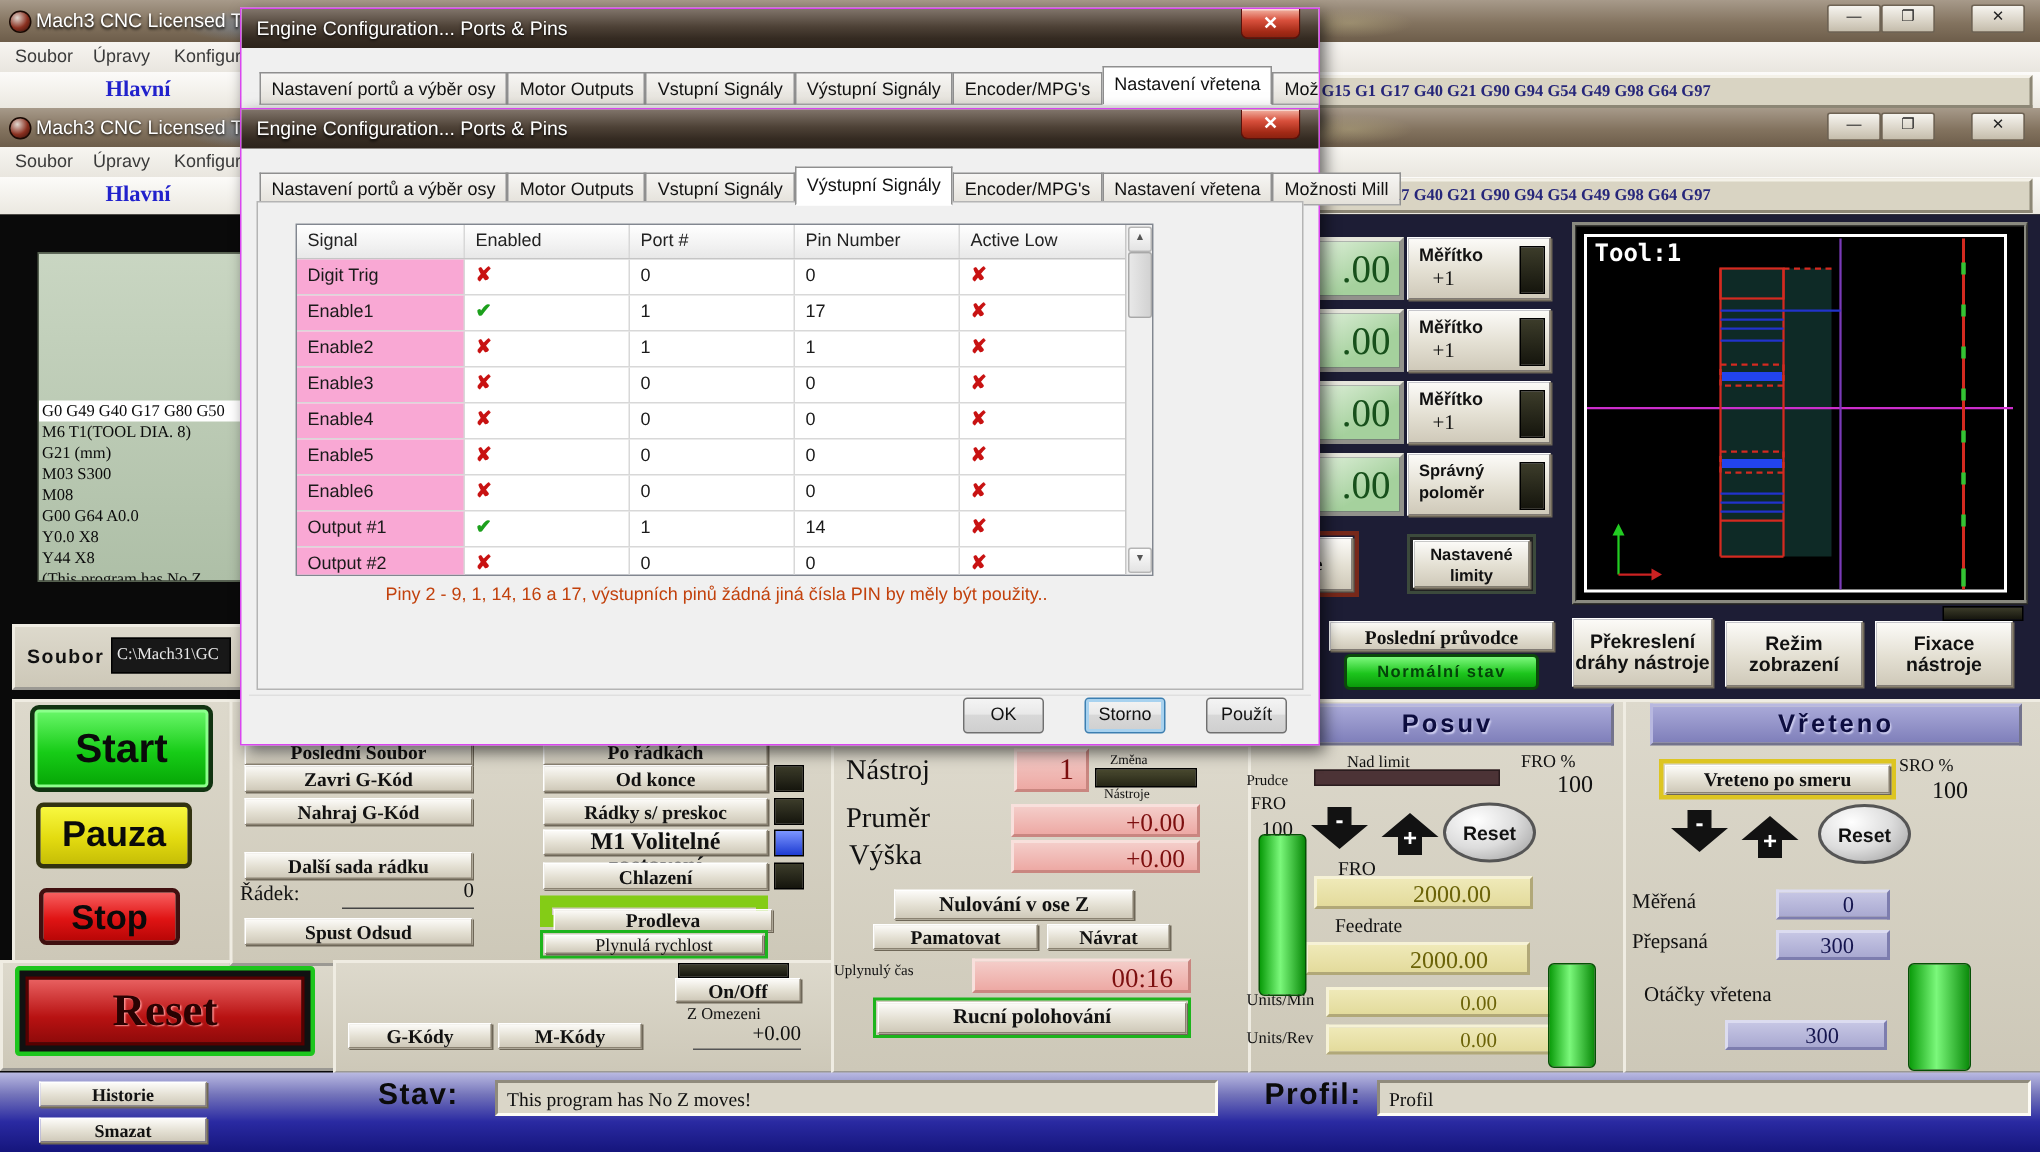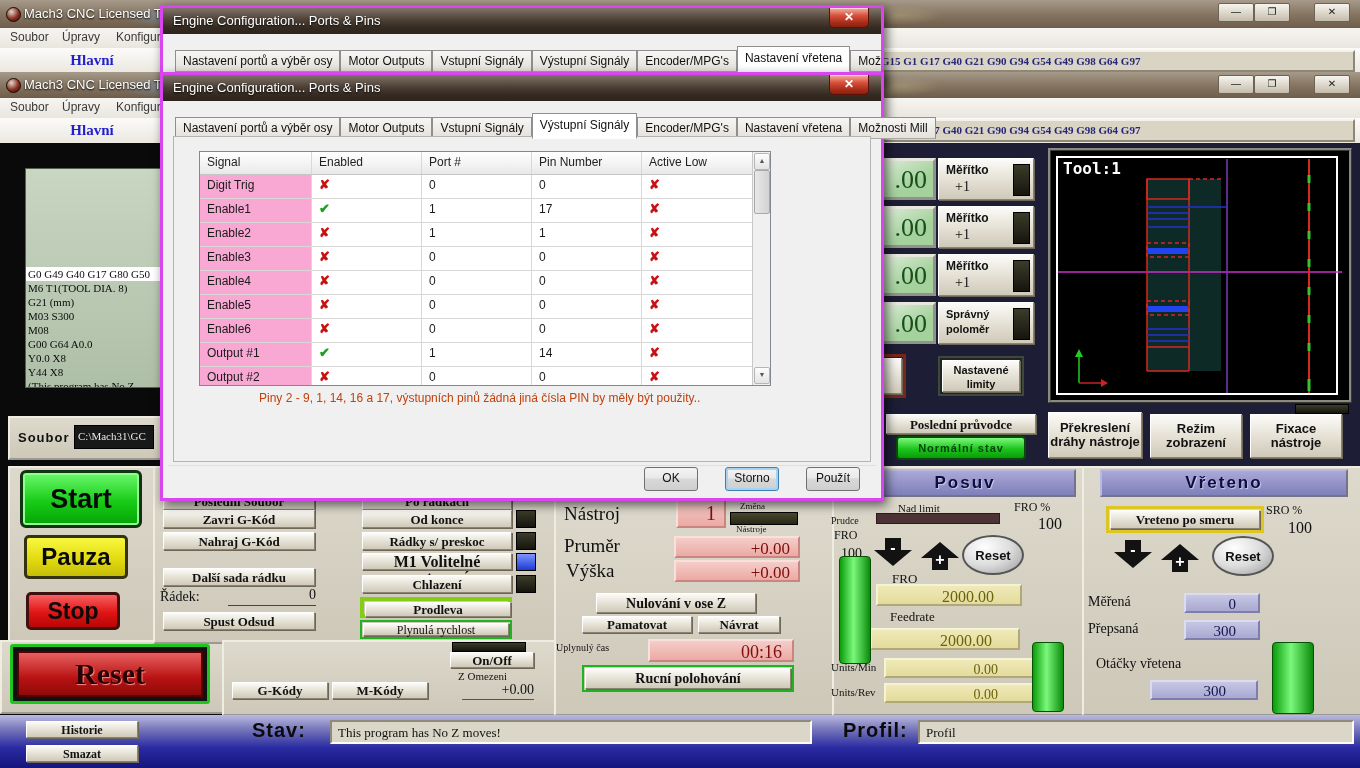--- a/index.html
+++ b/index.html
@@ -56,21 +56,21 @@
   .arr.down .tri{top:12px;border-top:16px solid #121212}
   .arr.up .tri{bottom:12px;border-bottom:16px solid #121212}
   .arr .sign{position:absolute;left:0;width:100%;text-align:center;color:#fff;font-weight:bold;font-size:16px;line-height:16px}
   .arr.down .sign{top:2px}.arr.up .sign{bottom:2px}
   .oval{position:absolute;border-radius:50%;background:radial-gradient(ellipse at 35% 28%,#fff,#dcdcdc 50%,#999);
     border:2px solid #555;display:flex;align-items:center;justify-content:center;font-weight:bold;font-size:13px;color:#111}
   .phead{position:absolute;background:linear-gradient(#a9a9d8,#7f7fba);border:2px outset #b8b8e0;
     text-align:center;font-weight:bold;font-size:17px;letter-spacing:2px;color:#0d0d3f;
     text-shadow:1px 1px 1px #ccccee}
   
-  .dlg{position:absolute;background:#f0f0f0;border:3px solid #d946ef;box-shadow:3px 4px 10px rgba(0,0,0,.6)}
+  .dlg{position:absolute;background:#f0f0f0;border:1px solid #d946ef;box-shadow:3px 4px 10px rgba(0,0,0,.6)}
   .dtitle{position:absolute;left:0;top:0;right:0;height:26px;
     background:linear-gradient(#80746a,#4e4237 45%,#352b22 75%,#2c231b);color:#fff}
   .dtitle-text{position:absolute;left:10px;top:5px;font-size:13px;text-shadow:0 1px 2px #000}
   .xbtn{position:absolute;right:12px;top:0;width:38px;height:19px;
     background:linear-gradient(#f2b4a4,#d8503c 40%,#a32a16 80%,#8c2210);
     border:1px solid #59120a;border-top:none;border-radius:0 0 5px 5px;
     color:#fff;font-weight:bold;font-size:12px;text-align:center;line-height:18px;
     box-shadow:inset 0 1px 0 rgba(255,255,255,.5)}
   .tabrow{position:absolute;left:12px;white-space:nowrap}
   .tab{display:inline-block;height:20px;line-height:20px;padding:0 7px;font-size:12px;color:#111;
@@ -103,21 +103,21 @@
   .sfield{position:absolute;background:#dad6c8;border:2px solid;border-color:#8f8a7c #fdfbf4 #fdfbf4 #8f8a7c;
     font-family:"Liberation Serif",serif;font-size:13px;color:#111;padding:3px 0 0 6px;box-sizing:border-box}
   .biglabel{position:absolute;font-weight:bold;font-size:20px;color:#0b0b0b;letter-spacing:1px}
   
   .glist{position:absolute;left:25px;top:25px;width:135px;height:218px;
     background:linear-gradient(#c9d6c2,#aebfa7);border:1px solid #55604f;overflow:hidden;
     font-family:"Liberation Serif",serif;font-size:11px;color:#0a0a0a}
   .gline{height:14px;line-height:14px;white-space:nowrap;padding-left:2px}
   .gline.hl{background:#fff}
   .frame-green{border:2px solid #1db41d}
-  .frame-dark{border:4px solid #84cc16}
+  .frame-dark{border:8px solid #84cc16}
   .frame-yellow{border:3px solid #ddc522}
   .frame-maroon{border:3px solid #77281a}
 </style>
 </head>
 <body>
 
 <div class="abs titlebar" style="top:0">
   <span class="appicon"></span>
   <span class="title-text">Mach3 CNC  Licensed To:</span>
   <span class="wbtn" style="right:106px">—</span>

